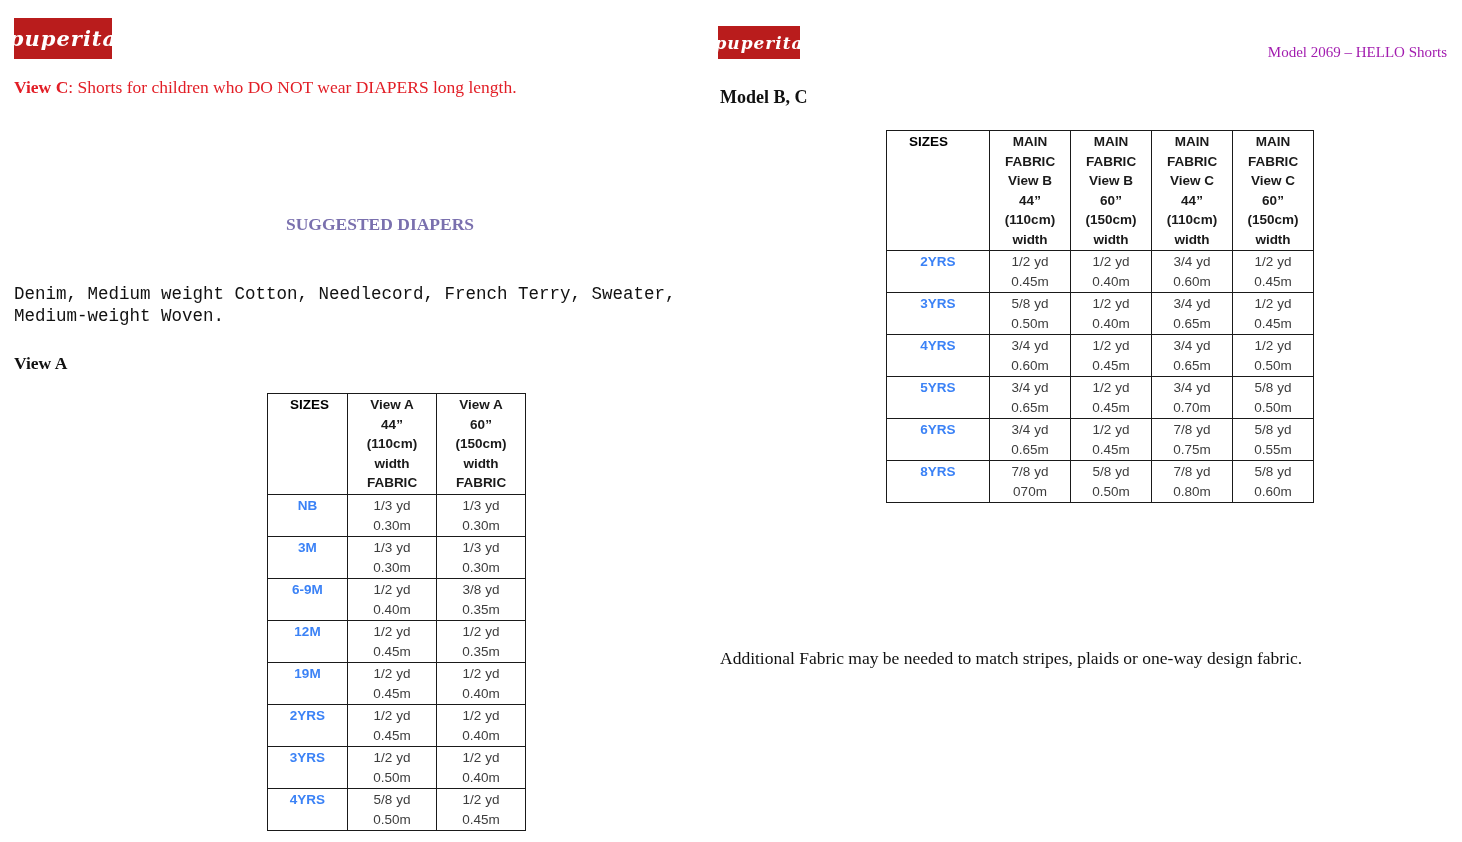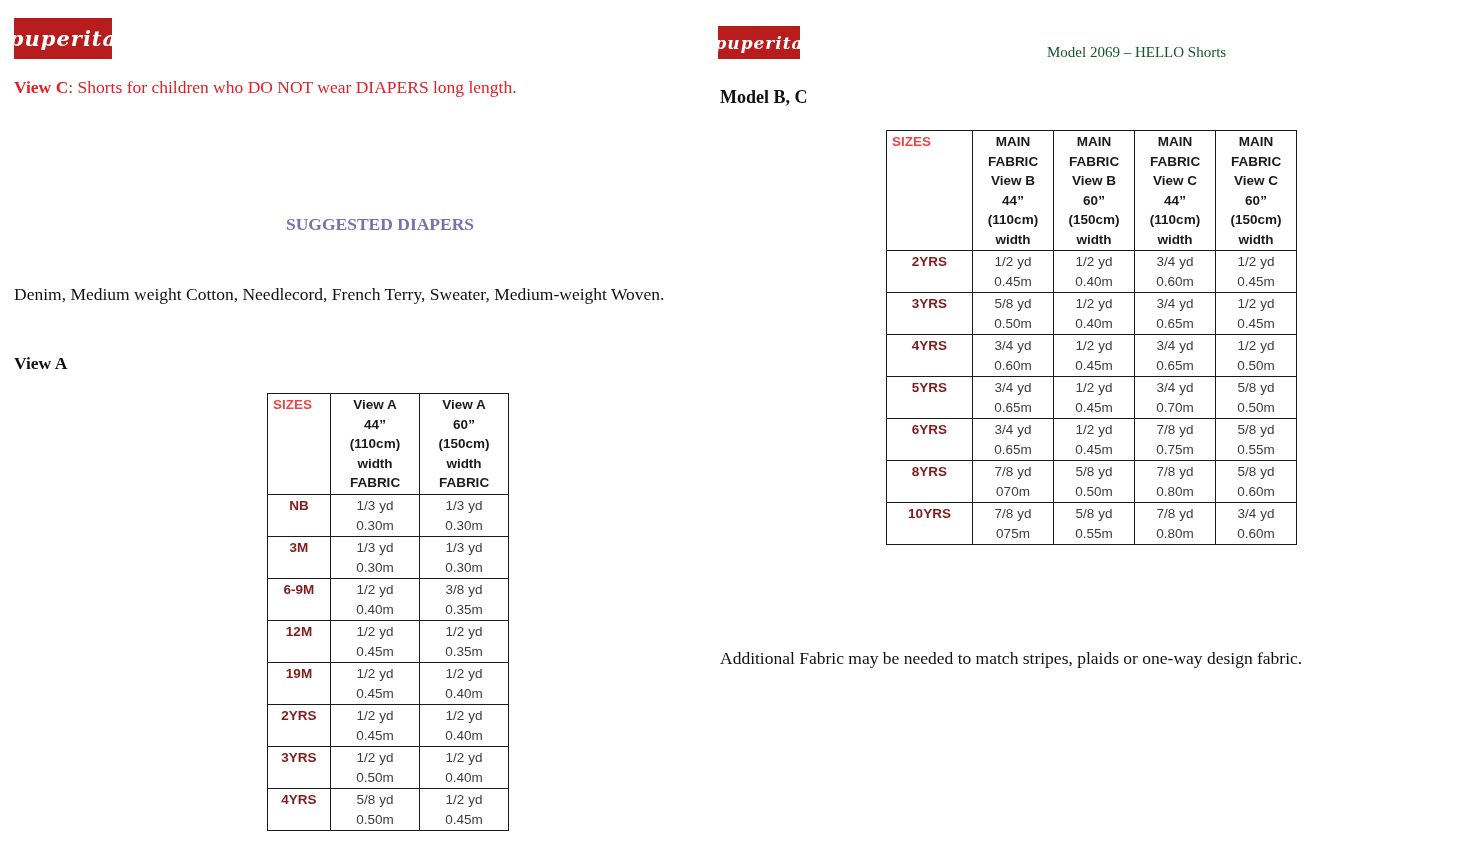--- a/index.html
+++ b/index.html
@@ -57,39 +57,40 @@
   }
   .fabrics-paragraph {
     position: absolute;
     left: 14px;
     top: 284px;
     width: 706px;
     color: #111111;
     font-size: 17.5px;
     line-height: 21.5px;
     margin: 0;
+    font-family: Liberation Mono, monospace;
   }
   .view-a-heading {
     position: absolute;
     left: 14px;
     top: 353px;
     color: #111111;
     font-size: 17.5px;
     font-weight: bold;
     margin: 0;
   }
 
   
   .model-label {
     position: absolute;
     left: 1047px;
     top: 44px;
     width: 400px;
-    text-align: left;
-    color: #14532d;
+    text-align: right;
+    color: #a21caf;
     font-size: 15px;
     margin: 0;
   }
   .view-bc-heading {
     position: absolute;
     left: 720px;
     top: 87px;
     color: #111111;
     font-size: 18px;
     font-weight: bold;
@@ -120,26 +121,26 @@
     text-align: center;
     vertical-align: top;
     padding: 1px 2px;
   }
   table.fabric-table th {
     font-weight: bold;
     color: #1a1a1a;
   }
   table.fabric-table th.col-size {
     text-align: left;
-    padding-left: 5px;
-    color: #ef4444;
+    padding-left: 22px;
+    color: #000000;
   }
   table.fabric-table td.col-size {
     font-weight: bold;
-    color: #7f1d1d;
+    color: #3b82f6;
   }
   table.fabric-table td {
     color: #3d3d3d;
   }
   #table-a { left: 267px; top: 393px; }
   #table-a th, #table-a td { width: 84px; }
   #table-a .col-size { width: 55px; }
   #table-a tr.header-row th { height: 98px; }
   #table-a tr.data-row td { height: 37px; }
 
@@ -270,25 +271,18 @@
           <td>7/8 yd<br>0.75m</td>
           <td>5/8 yd<br>0.55m</td>
         </tr>
         <tr class="data-row">
           <td class="col-size">8YRS</td>
           <td>7/8 yd<br>070m</td>
           <td>5/8 yd<br>0.50m</td>
           <td>7/8 yd<br>0.80m</td>
           <td>5/8 yd<br>0.60m</td>
         </tr>
-        <tr class="data-row">
-          <td class="col-size">10YRS</td>
-          <td>7/8 yd<br>075m</td>
-          <td>5/8 yd<br>0.55m</td>
-          <td>7/8 yd<br>0.80m</td>
-          <td>3/4 yd<br>0.60m</td>
-        </tr>
       </tbody>
     </table>
 
   <p class="additional-note">Additional Fabric may be needed to match stripes, plaids or one-way design fabric.</p>
 
 </div>
 
 </body></html>

